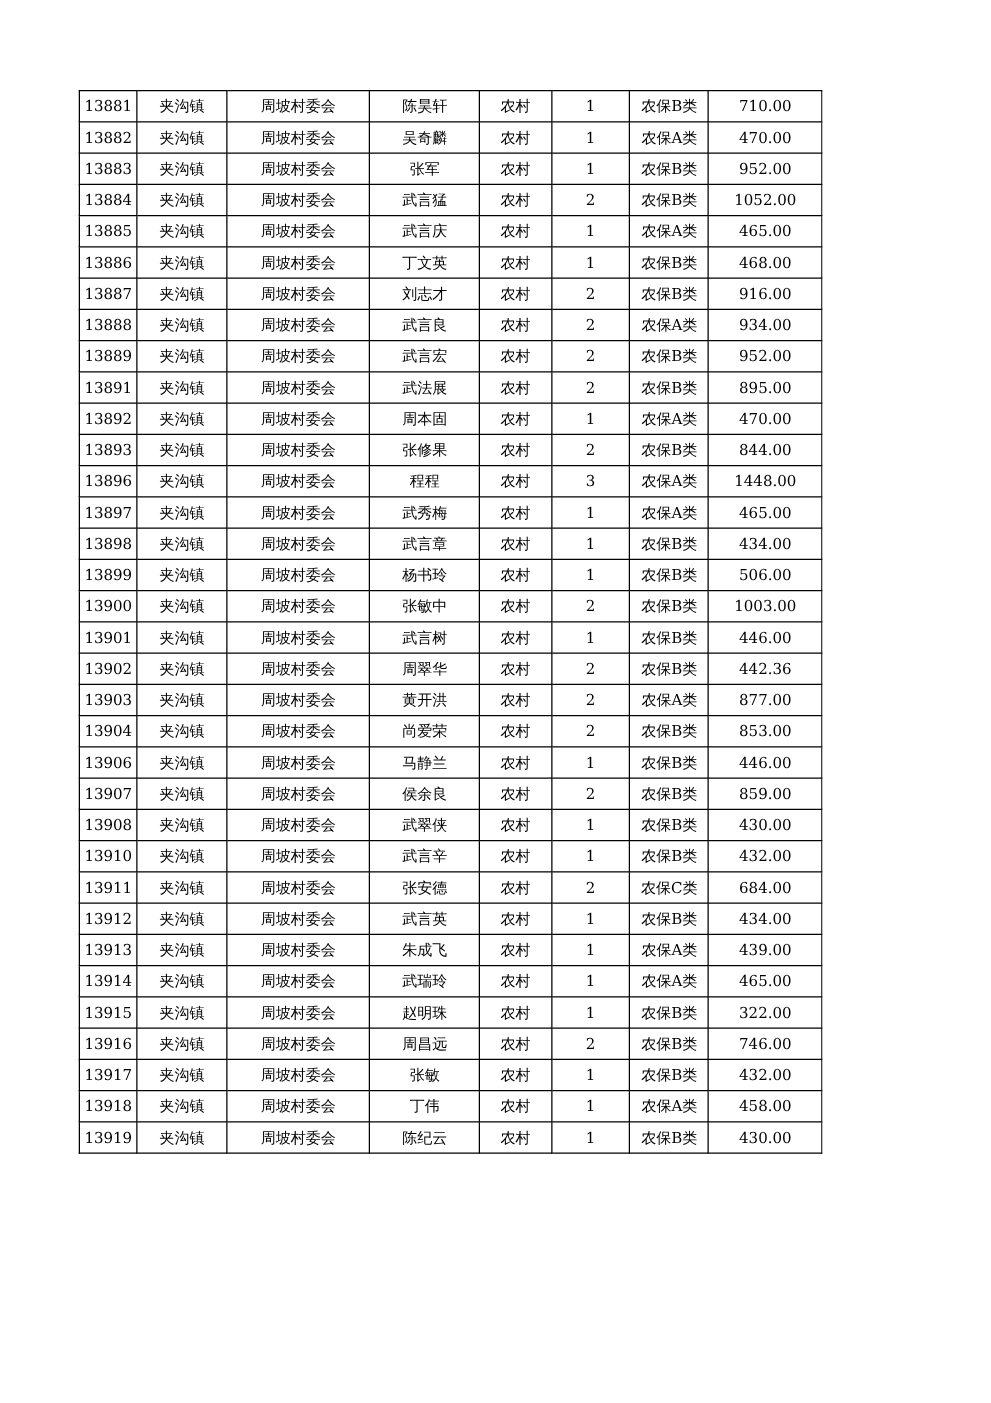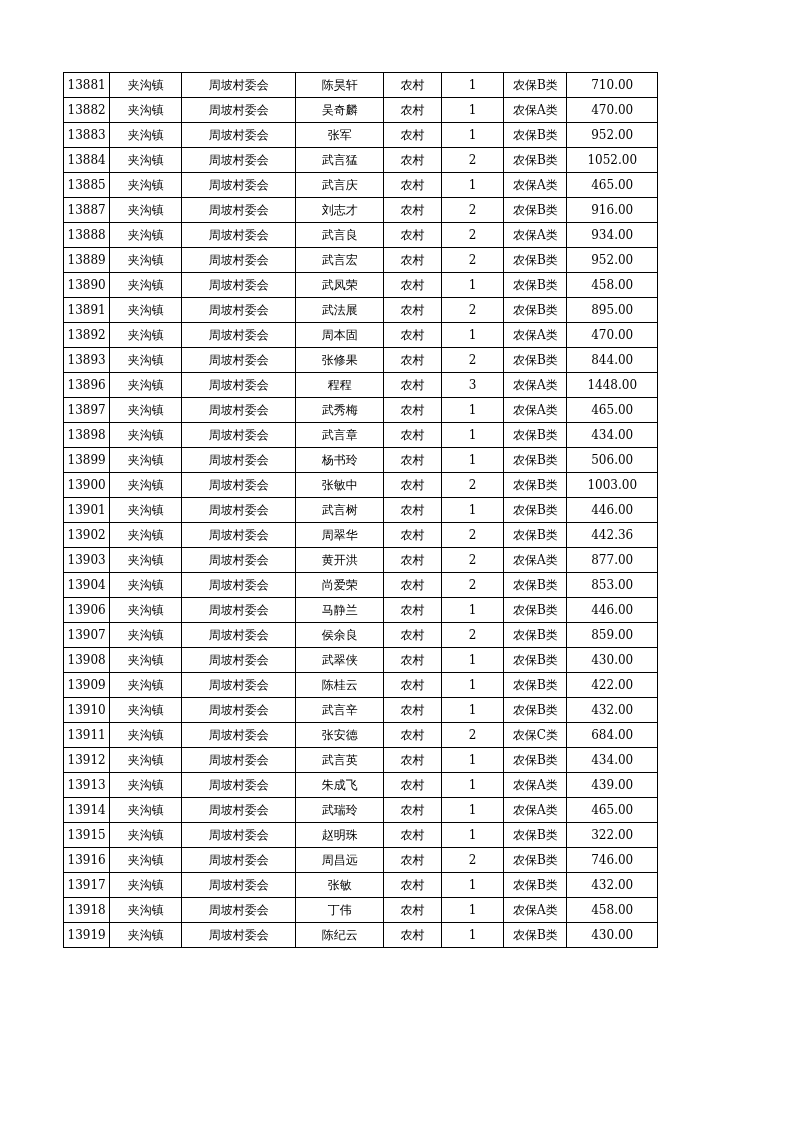--- a/index.html
+++ b/index.html
@@ -106,20 +106,30 @@
           <td class="col-id">13885</td>
           <td class="col-town">夹沟镇</td>
           <td class="col-village">周坡村委会</td>
           <td class="col-name">武言庆</td>
           <td class="col-type">农村</td>
           <td class="col-count">1</td>
           <td class="col-cat">农保A类</td>
           <td class="col-amount">465.00</td>
         </tr>
         <tr>
+          <td class="col-id">13886</td>
+          <td class="col-town">夹沟镇</td>
+          <td class="col-village">周坡村委会</td>
+          <td class="col-name">丁文英</td>
+          <td class="col-type">农村</td>
+          <td class="col-count">1</td>
+          <td class="col-cat">农保B类</td>
+          <td class="col-amount">468.00</td>
+        </tr>
+        <tr>
           <td class="col-id">13887</td>
           <td class="col-town">夹沟镇</td>
           <td class="col-village">周坡村委会</td>
           <td class="col-name">刘志才</td>
           <td class="col-type">农村</td>
           <td class="col-count">2</td>
           <td class="col-cat">农保B类</td>
           <td class="col-amount">916.00</td>
         </tr>
         <tr>
@@ -136,30 +146,20 @@
           <td class="col-id">13889</td>
           <td class="col-town">夹沟镇</td>
           <td class="col-village">周坡村委会</td>
           <td class="col-name">武言宏</td>
           <td class="col-type">农村</td>
           <td class="col-count">2</td>
           <td class="col-cat">农保B类</td>
           <td class="col-amount">952.00</td>
         </tr>
         <tr>
-          <td class="col-id">13890</td>
-          <td class="col-town">夹沟镇</td>
-          <td class="col-village">周坡村委会</td>
-          <td class="col-name">武凤荣</td>
-          <td class="col-type">农村</td>
-          <td class="col-count">1</td>
-          <td class="col-cat">农保B类</td>
-          <td class="col-amount">458.00</td>
-        </tr>
-        <tr>
           <td class="col-id">13891</td>
           <td class="col-town">夹沟镇</td>
           <td class="col-village">周坡村委会</td>
           <td class="col-name">武法展</td>
           <td class="col-type">农村</td>
           <td class="col-count">2</td>
           <td class="col-cat">农保B类</td>
           <td class="col-amount">895.00</td>
         </tr>
         <tr>
@@ -294,30 +294,20 @@
         </tr>
         <tr>
           <td class="col-id">13908</td>
           <td class="col-town">夹沟镇</td>
           <td class="col-village">周坡村委会</td>
           <td class="col-name">武翠侠</td>
           <td class="col-type">农村</td>
           <td class="col-count">1</td>
           <td class="col-cat">农保B类</td>
           <td class="col-amount">430.00</td>
-        </tr>
-        <tr>
-          <td class="col-id">13909</td>
-          <td class="col-town">夹沟镇</td>
-          <td class="col-village">周坡村委会</td>
-          <td class="col-name">陈桂云</td>
-          <td class="col-type">农村</td>
-          <td class="col-count">1</td>
-          <td class="col-cat">农保B类</td>
-          <td class="col-amount">422.00</td>
         </tr>
         <tr>
           <td class="col-id">13910</td>
           <td class="col-town">夹沟镇</td>
           <td class="col-village">周坡村委会</td>
           <td class="col-name">武言辛</td>
           <td class="col-type">农村</td>
           <td class="col-count">1</td>
           <td class="col-cat">农保B类</td>
           <td class="col-amount">432.00</td>

